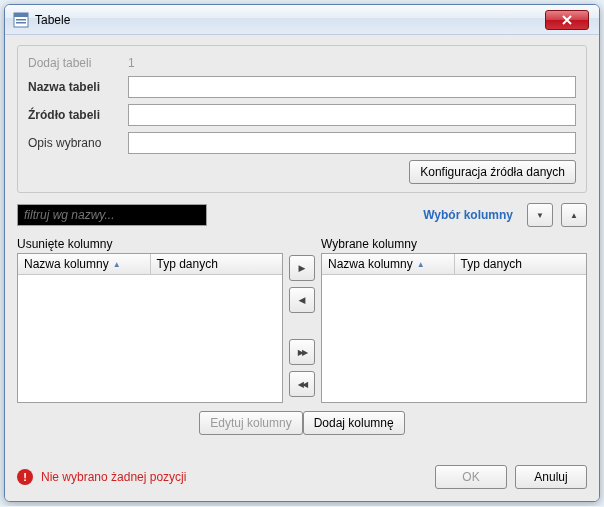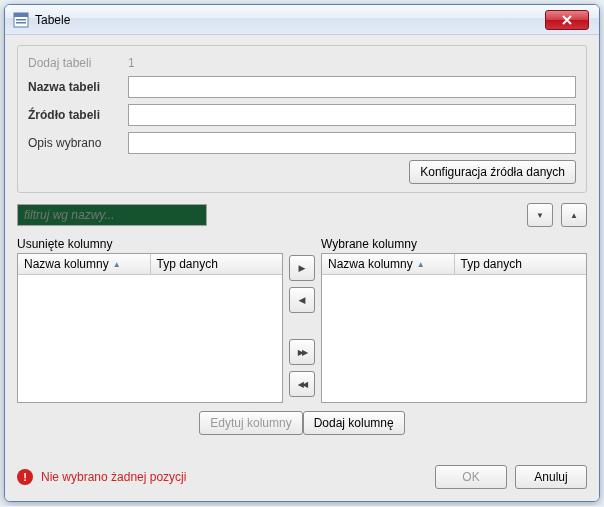--- a/index.html
+++ b/index.html
@@ -16,21 +16,21 @@
 .form-label { width: 100px; color: #333; }
 .form-label.gray { color: #9a9a9a; }
 .form-label.bold { font-weight: bold; }
 .form-value { color: #9a9a9a; }
 .form-input { flex: 1; height: 22px; border: 1px solid #a0a0a0; background: #fff; padding: 0 4px; }
 .group-footer { display: flex; justify-content: flex-end; margin-top: 4px; }
 .btn { height: 24px; padding: 0 10px; background: linear-gradient(to bottom, #fdfdfd, #e8e8e8); border: 1px solid #8a8a8a; border-radius: 3px; cursor: pointer; color: #000; display: inline-flex; align-items: center; justify-content: center; }
 .btn:disabled, .btn.disabled { color: #9a9a9a; cursor: default; }
 .btn.square { width: 26px; padding: 0; }
 .filter-row { display: flex; align-items: center; margin-bottom: 10px; gap: 8px; }
-.filter-input { width: 190px; height: 22px; border: 1px solid #a0a0a0; background: #14532d; padding: 0 6px; font-style: italic; color: #9a9a9a; }
+.filter-input { width: 190px; height: 22px; border: 1px solid #a0a0a0; background: #000000; padding: 0 6px; font-style: italic; color: #9a9a9a; }
 .spacer { flex: 1; }
 .link-label { color: #2a6bbf; font-weight: bold; margin-right: 6px; }
 .columns-area { display: flex; gap: 6px; margin-bottom: 8px; }
 .col-panel { flex: 1; display: flex; flex-direction: column; }
 .col-title { margin-bottom: 2px; color: #000; }
 .col-grid { border: 1px solid #a0a0a0; background: #fff; height: 150px; display: flex; flex-direction: column; }
 .col-header { display: flex; background: linear-gradient(to bottom, #fdfdfd, #eaeaea); border-bottom: 1px solid #c8c8c8; }
 .col-header-cell { flex: 1; padding: 3px 6px; border-right: 1px solid #c8c8c8; display: flex; align-items: center; gap: 4px; }
 .col-header-cell:last-child { border-right: none; }
 .sort-icon { color: #5a7fb0; font-size: 8px; }
@@ -85,20 +85,21 @@
         <input class="form-input" value="" style="">
       </div>
       <div class="group-footer">
         <button class="btn">Konfiguracja źródła danych</button>
       </div>
     </div>
 
     <div class="filter-row">
       <input class="filter-input" placeholder="filtruj wg nazwy..." style="">
       <span class="spacer"></span>
+      <span class="link-label">Wybór kolumny</span>
       <button class="btn square">
           <span class="chev" style="font-size:8px;color:#444">▼</span>
         </button>
       <button class="btn square">
           <span class="chev" style="font-size:8px;color:#444">▲</span>
         </button>
     </div>
 
     <div class="columns-area">
       <div class="col-panel">

